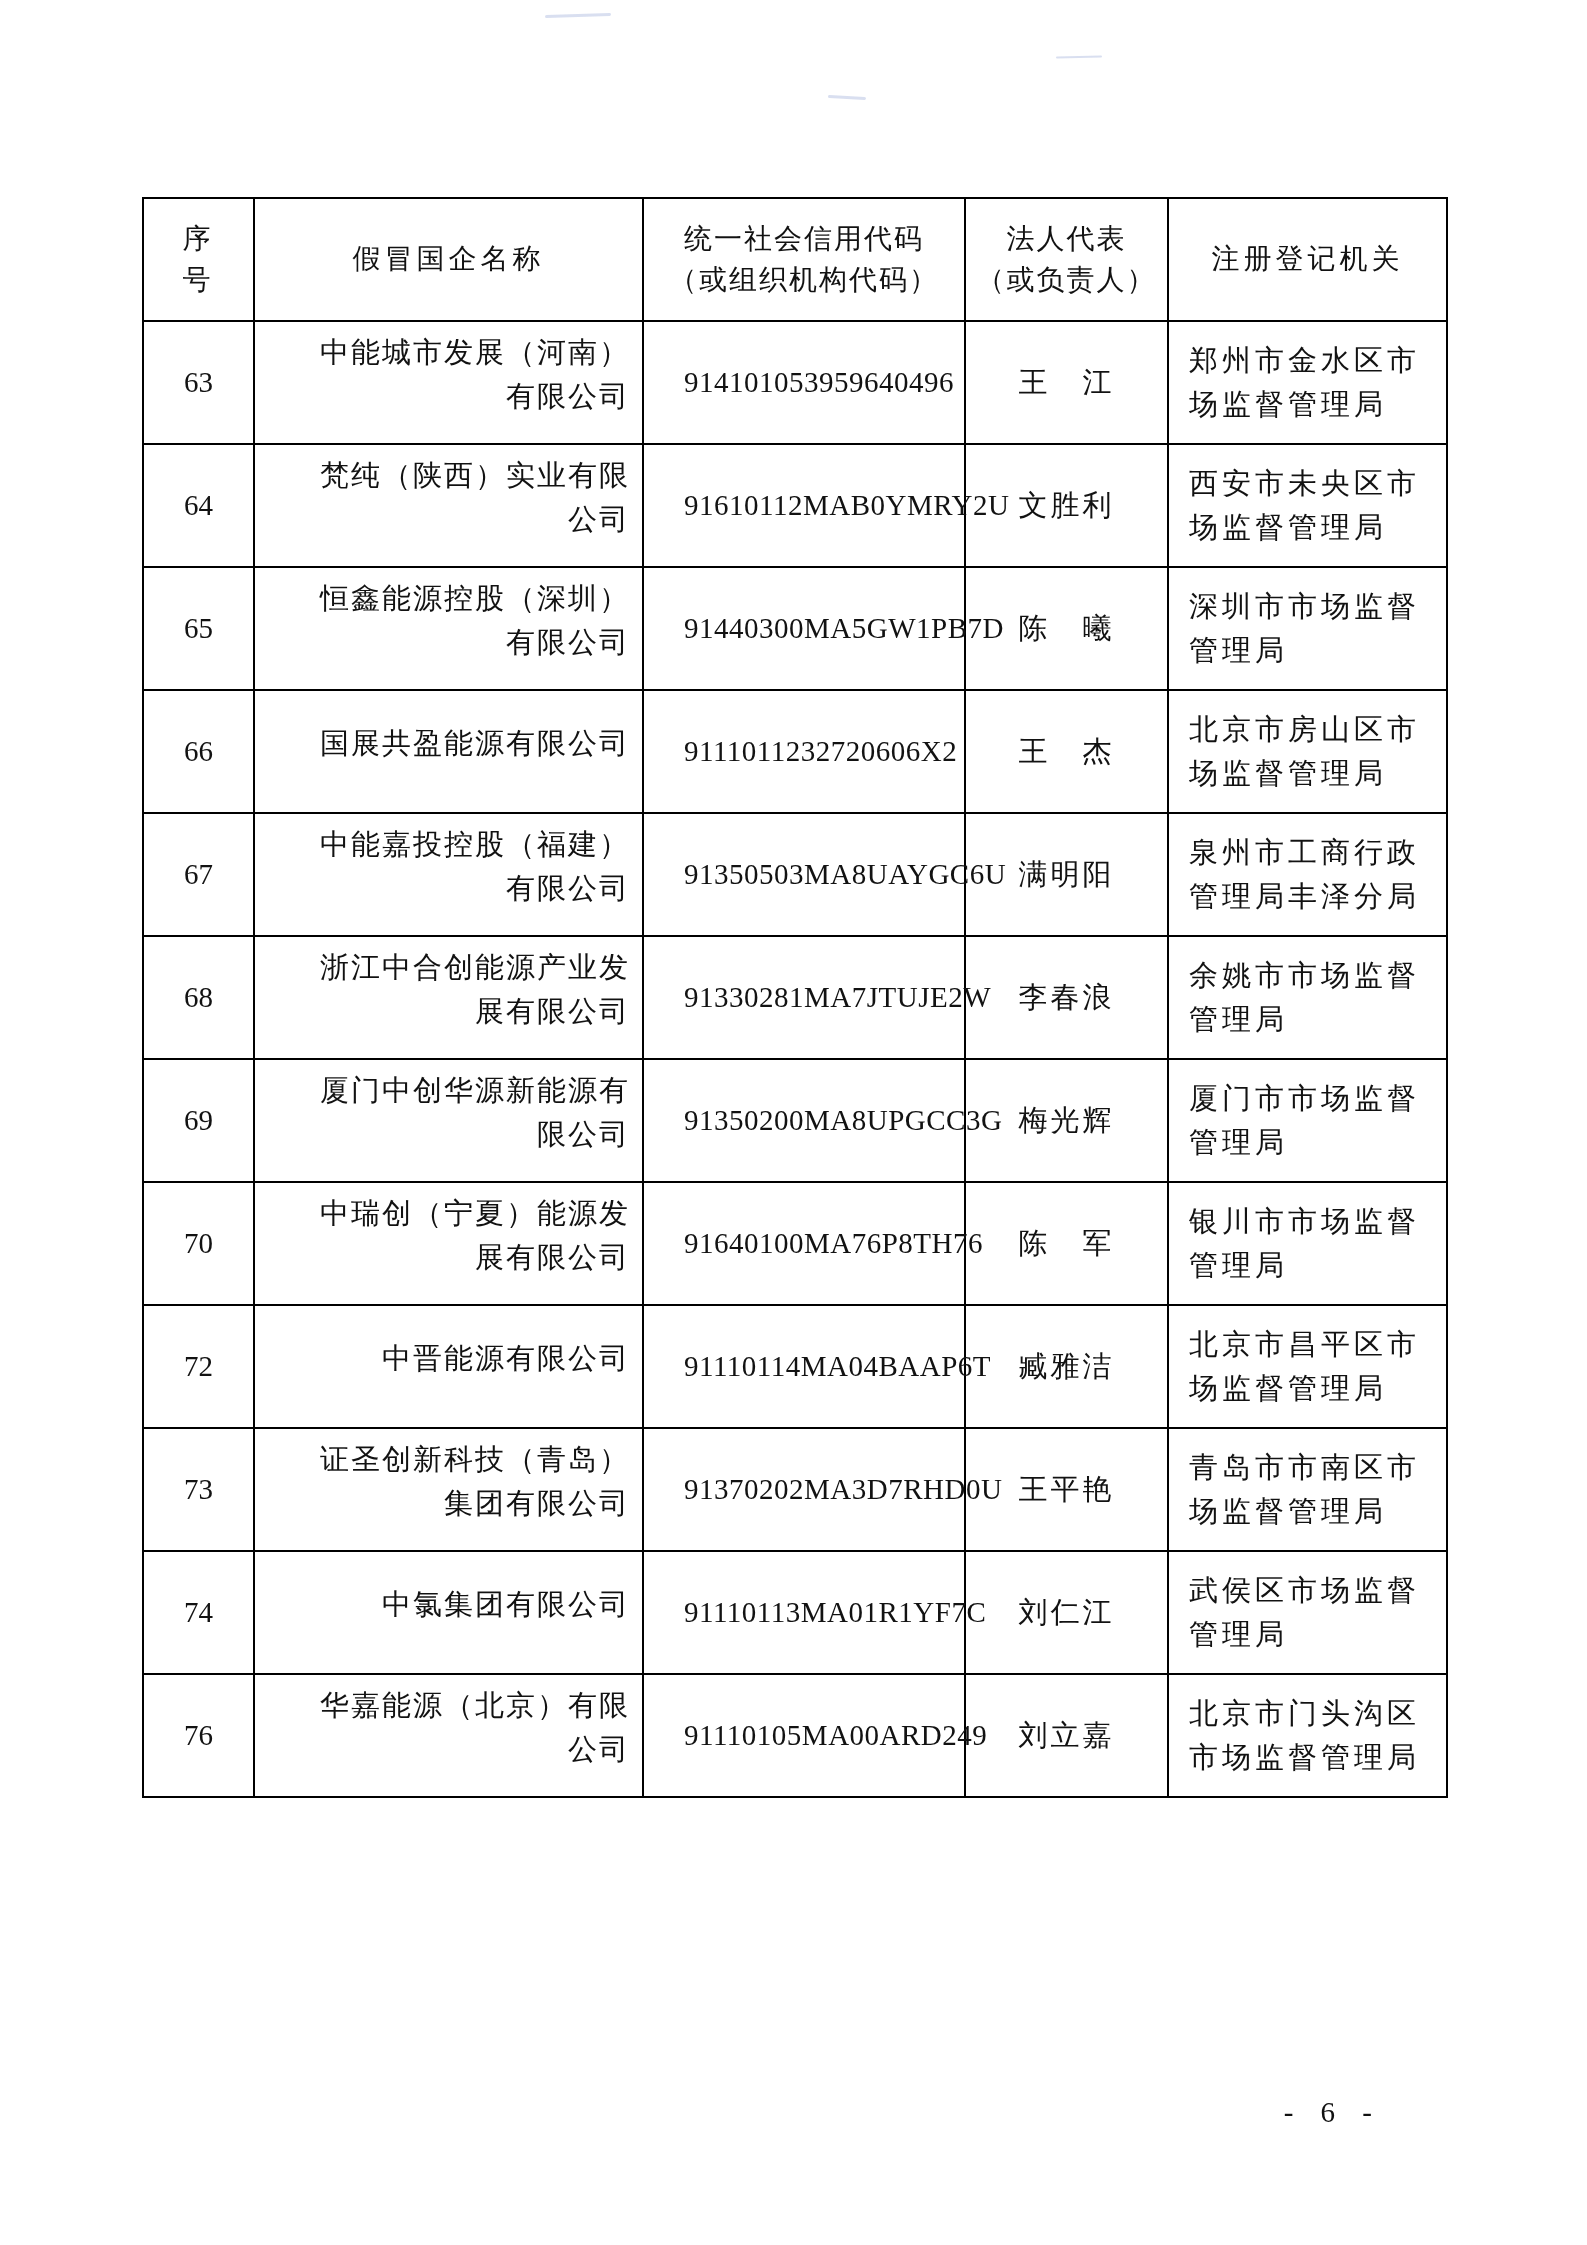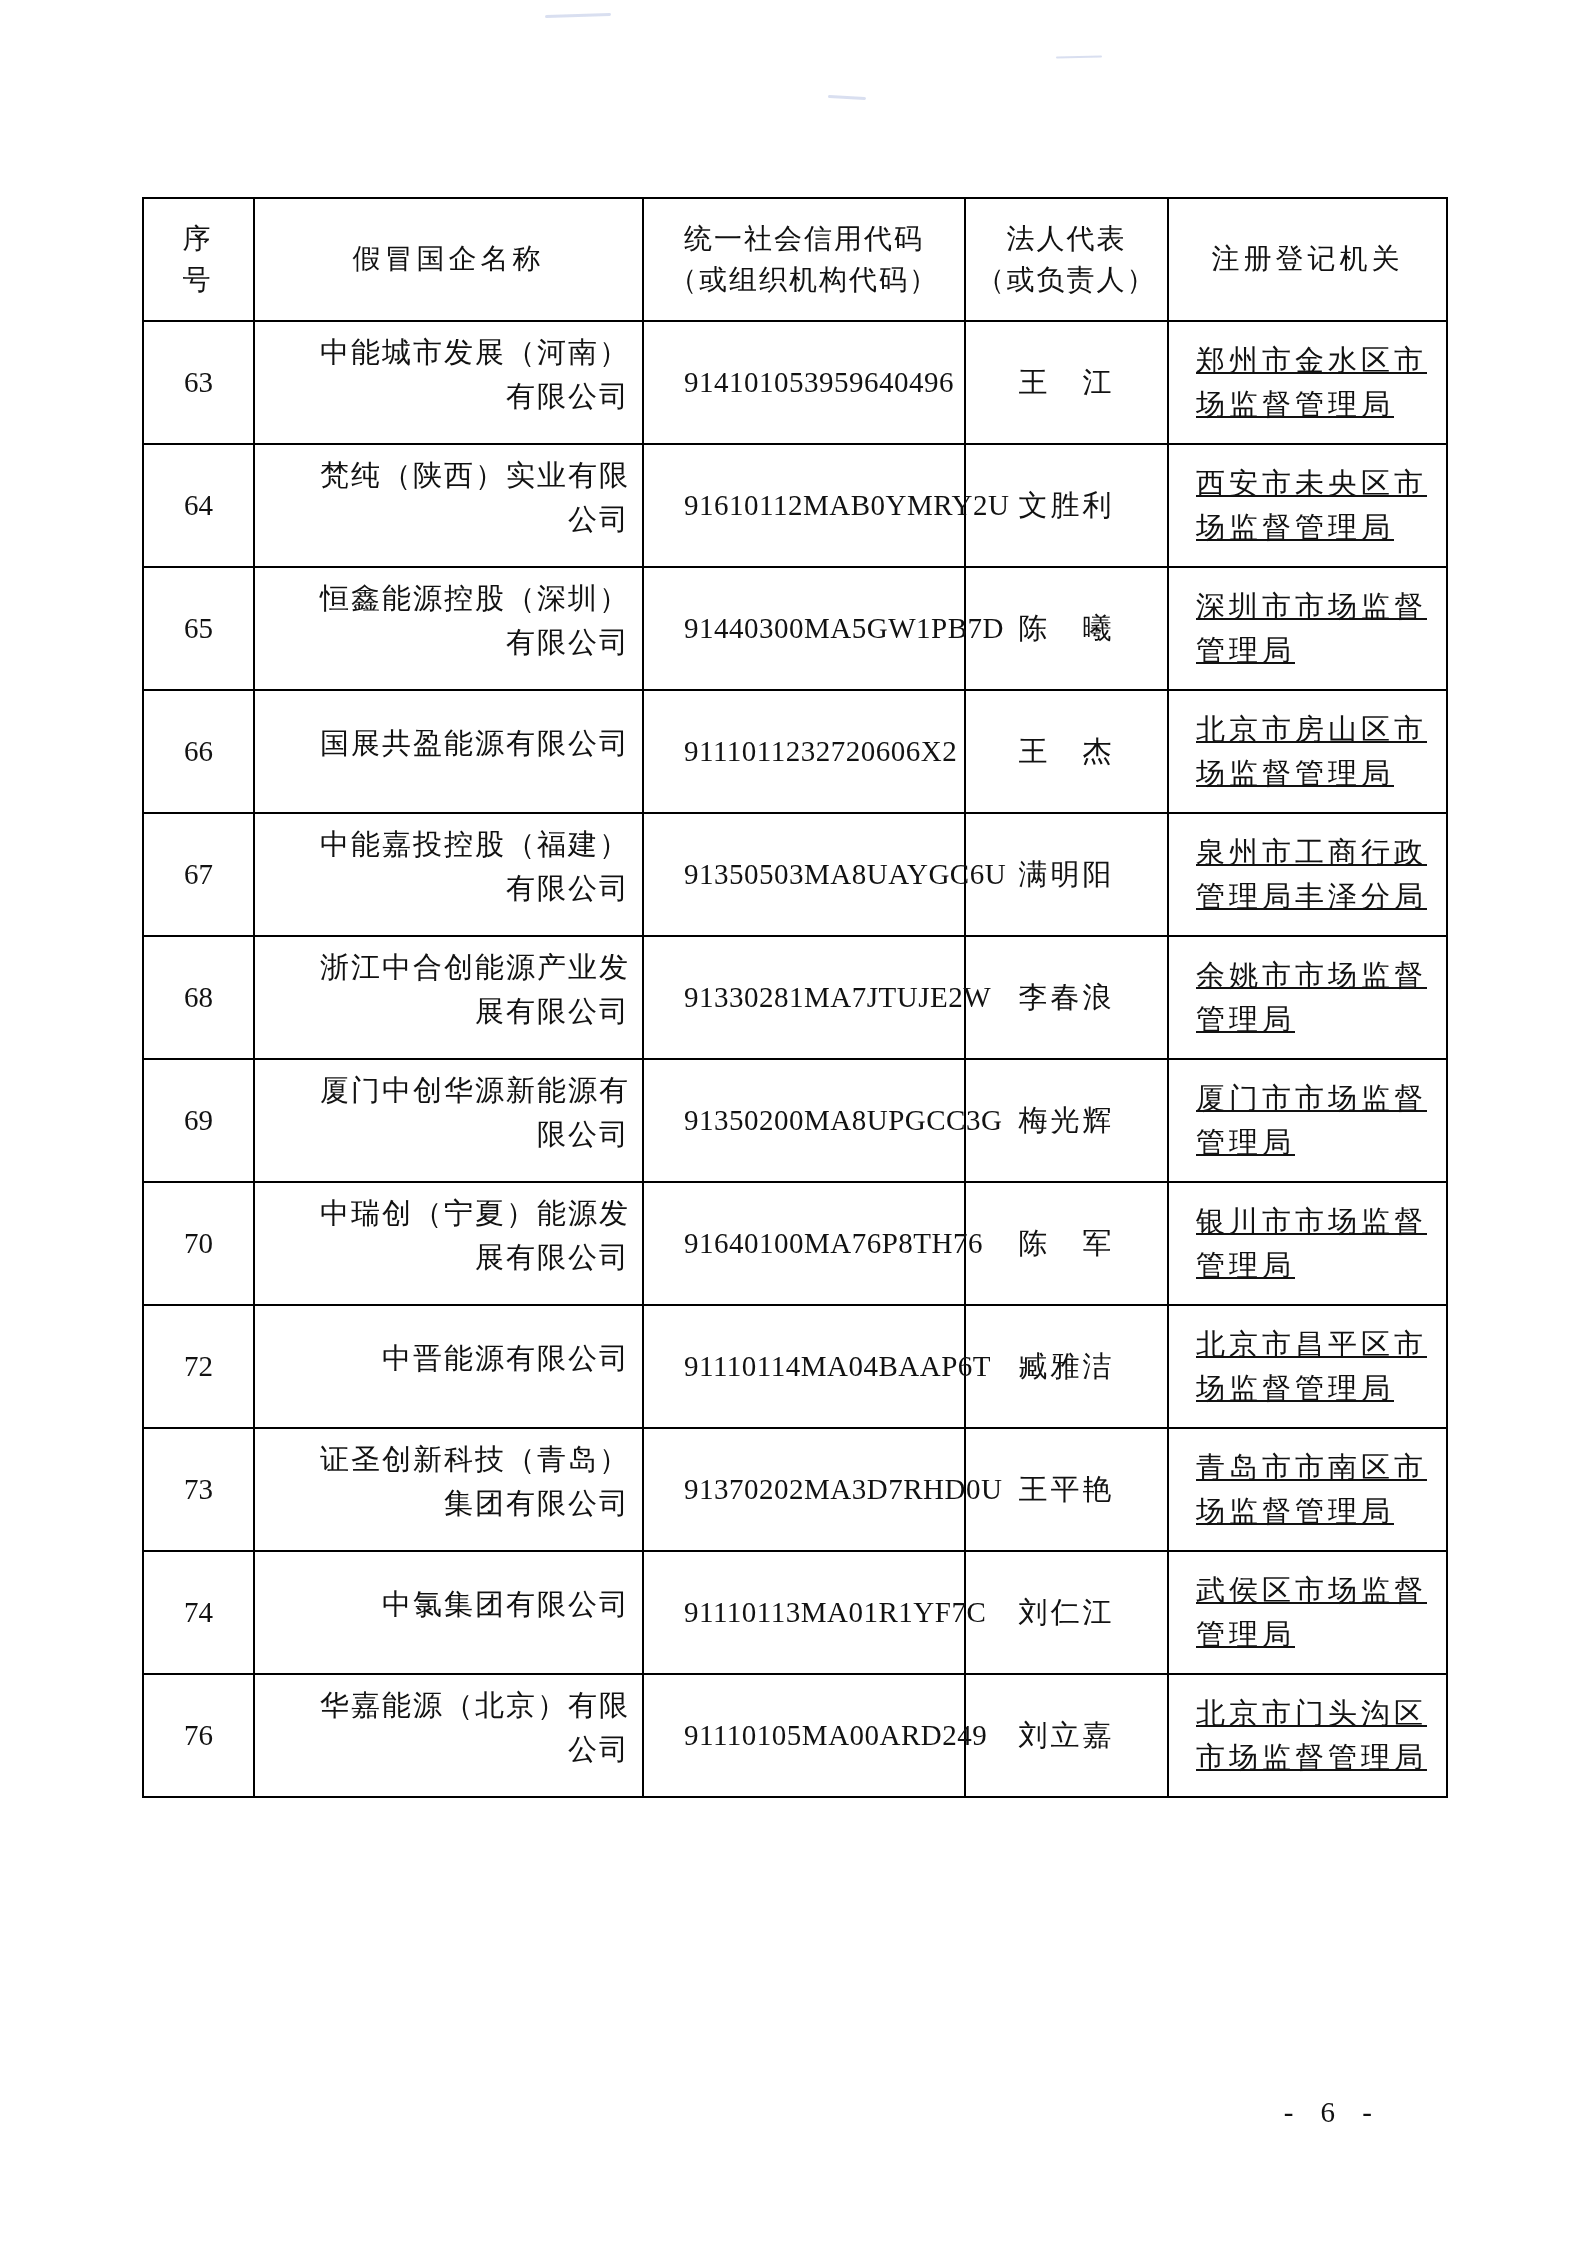--- a/index.html
+++ b/index.html
@@ -69,24 +69,23 @@
     font-size: 30px;
     letter-spacing: 0.5px;
     white-space: nowrap;
   }
   .cell-rep {
     text-align: center;
     letter-spacing: 3px;
   }
   .cell-authority {
     text-align: left;
-    padding: 6px 8px 6px 27px;
+    padding: 6px 8px 6px 20px;
     letter-spacing: 4px;
     line-height: 1.55;
-    text-decoration: underline;
   }
 
   .page-footer {
     position: absolute;
     top: 2096px;
     right: 205px;
     font-size: 29px;
     letter-spacing: 10px;
     color: #111;
   }

